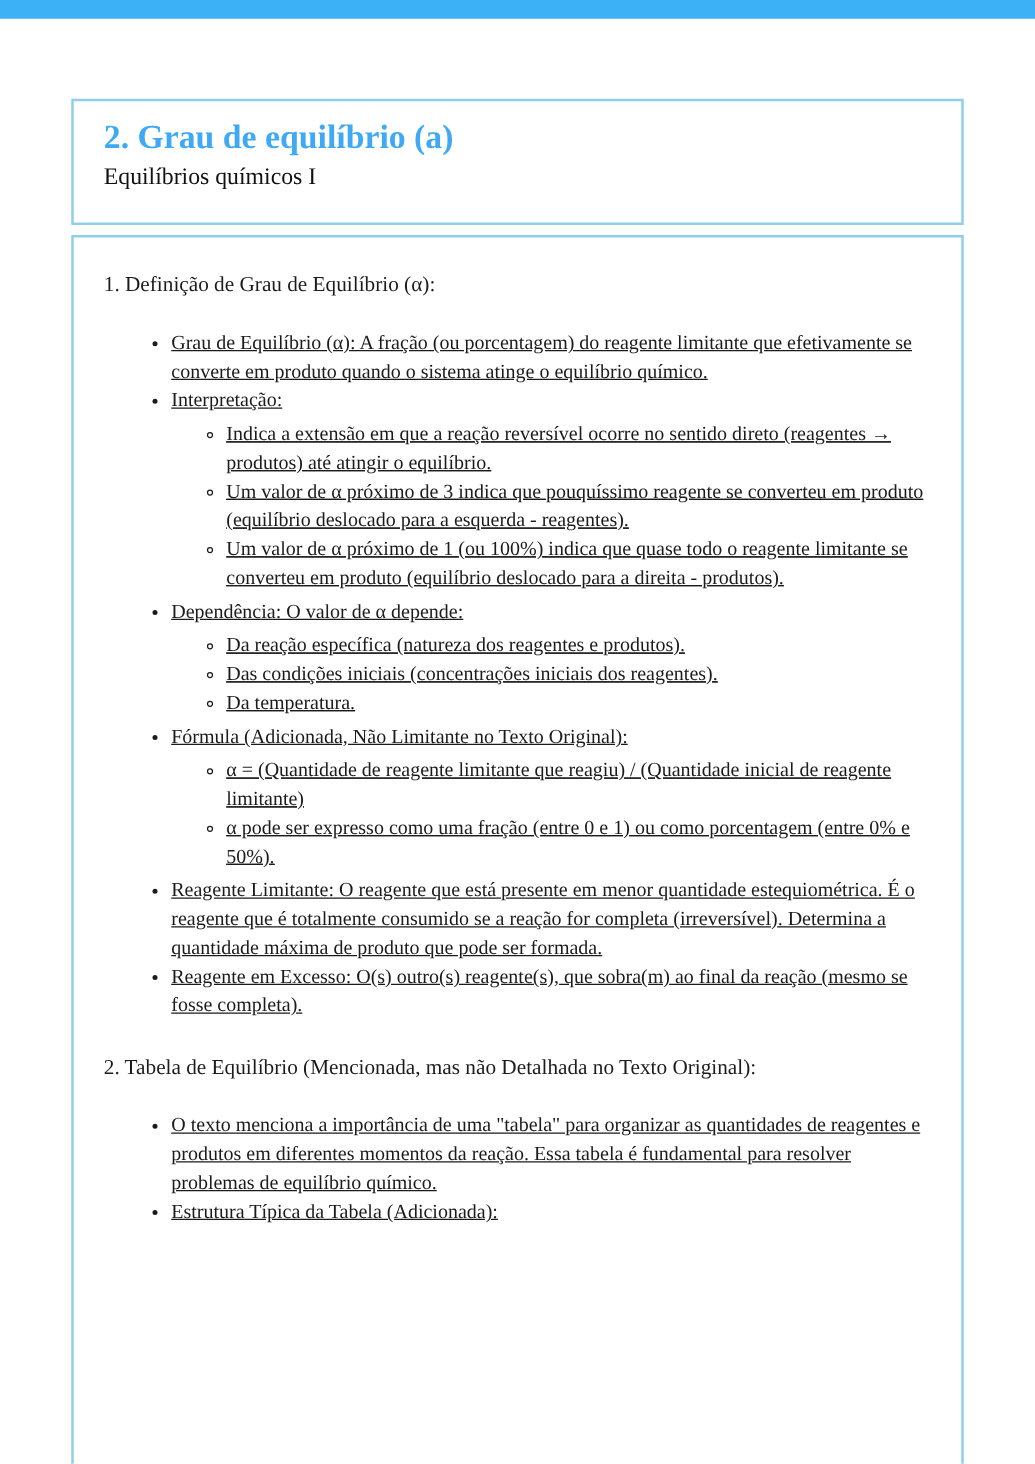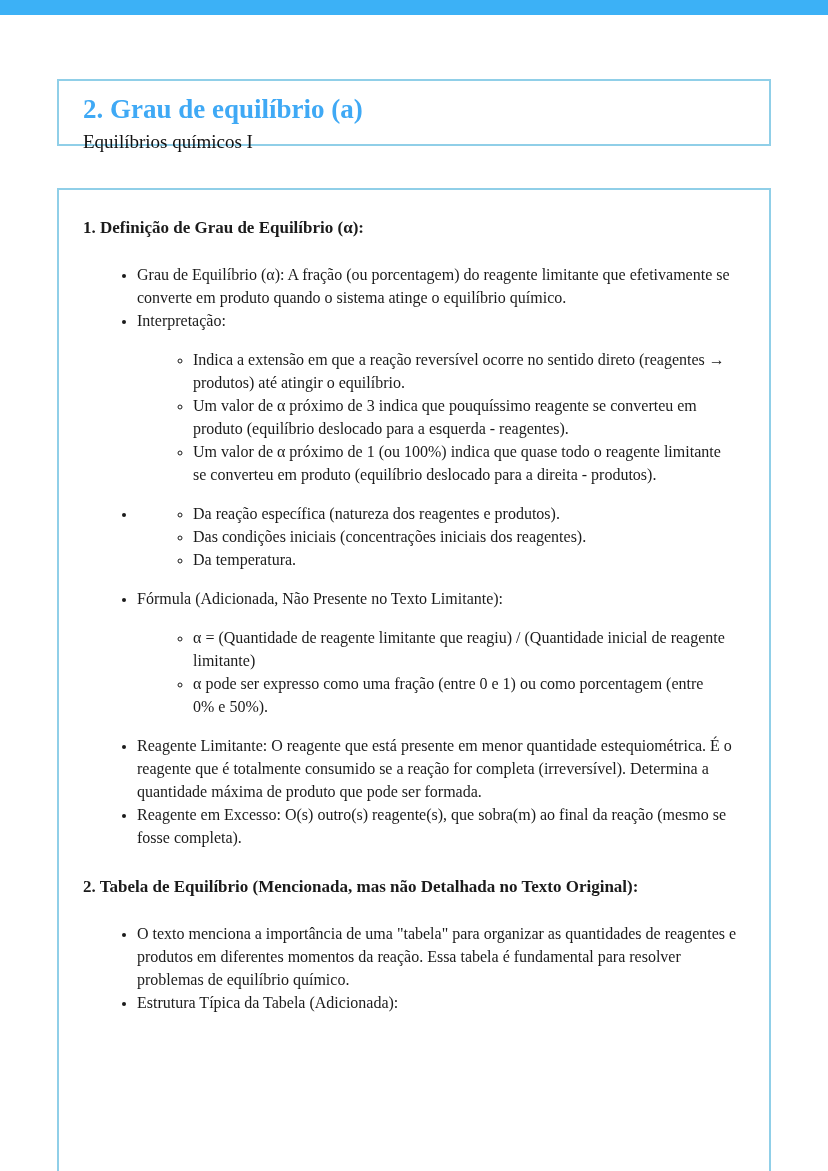--- a/index.html
+++ b/index.html
@@ -20,21 +20,21 @@
     top: 0; left: 0;
     width: 828px;
     height: 15px;
     background: #3cb1f6;
   }
   .title-box {
     position: absolute;
     left: 57px;
     top: 79px;
     width: 714px;
-    height: 67px;
+    height: 101px;
     box-sizing: border-box;
     border: 2px solid #90cfe8;
     background: #ffffff;
     padding: 12px 24px 0 24px;
   }
   .page-title {
     margin: 0;
     color: #3fa9f5;
     font-size: 27px;
     font-weight: bold;
@@ -56,38 +56,39 @@
     box-sizing: border-box;
     border: 2px solid #90cfe8;
     background: #ffffff;
     padding: 26px 26px 0 24px;
     font-size: 16px;
     line-height: 23px;
   }
   .section-heading {
     margin: 26px 0 24px 0;
     font-size: 17px;
-    font-weight: bold;
+    font-weight: normal;
     line-height: 23px;
   }
   .section-heading.first {
     margin-top: 0;
   }
   ul.l1 {
     list-style-type: disc;
     margin: 0;
     padding: 0 0 0 54px;
   }
   ul.l2 {
     list-style-type: circle;
-    margin: 16px;
+    margin: 4px;
     padding: 0 0 0 40px;
   }
   ul.l1 > li, ul.l2 > li {
     line-height: 23px;
+    text-decoration: underline;
   }
   ul.l1 > li::marker, ul.l2 > li::marker {
     font-size: 15px;
     color: #1b1b1b;
   }
 </style>
 </head>
 <body>
 
 <div class="top-bar"></div>
@@ -106,28 +107,29 @@
     </li>
     <li>
       <span>Interpretação:</span>
       <ul class="l2">
         <li>Indica a extensão em que a reação reversível ocorre no sentido direto (reagentes → produtos) até atingir o equilíbrio.</li>
         <li>Um valor de α próximo de 3 indica que pouquíssimo reagente se converteu em produto (equilíbrio deslocado para a esquerda - reagentes).</li>
         <li>Um valor de α próximo de 1 (ou 100%) indica que quase todo o reagente limitante se converteu em produto (equilíbrio deslocado para a direita - produtos).</li>
       </ul>
     </li>
     <li>
+      <span>Dependência: O valor de α depende:</span>
       <ul class="l2">
         <li>Da reação específica (natureza dos reagentes e produtos).</li>
         <li>Das condições iniciais (concentrações iniciais dos reagentes).</li>
         <li>Da temperatura.</li>
       </ul>
     </li>
     <li>
-      <span>Fórmula (Adicionada, Não Presente no Texto Limitante):</span>
+      <span>Fórmula (Adicionada, Não Limitante no Texto Original):</span>
       <ul class="l2">
         <li>α = (Quantidade de reagente limitante que reagiu) / (Quantidade inicial de reagente limitante)</li>
         <li>α pode ser expresso como uma fração (entre 0 e 1) ou como porcentagem (entre 0% e 50%).</li>
       </ul>
     </li>
   </ul>
 
   <ul class="l1">
     <li>
       <span>Reagente Limitante: O reagente que está presente em menor quantidade estequiométrica. É o reagente que é totalmente consumido se a reação for completa (irreversível). Determina a quantidade máxima de produto que pode ser formada.</span>

